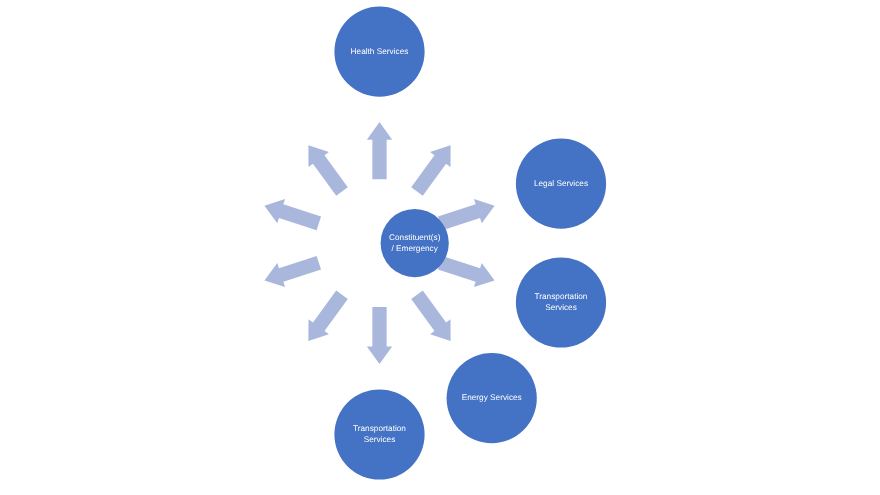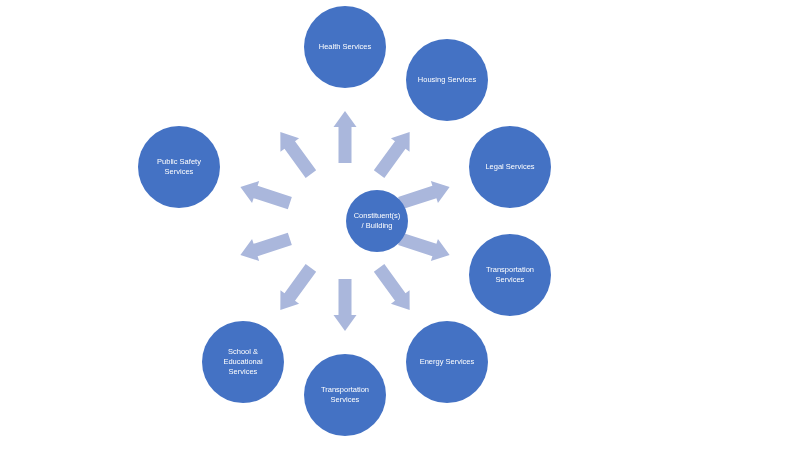--- a/index.html
+++ b/index.html
@@ -59,42 +59,33 @@
     <polygon points="338.5,163 338.5,127 333.5,127 345,111 356.5,127 351.5,127 351.5,163" transform="rotate(180,345,221)"></polygon>
     <polygon points="338.5,163 338.5,127 333.5,127 345,111 356.5,127 351.5,127 351.5,163" transform="rotate(216,345,221)"></polygon>
     <polygon points="338.5,163 338.5,127 333.5,127 345,111 356.5,127 351.5,127 351.5,163" transform="rotate(252,345,221)"></polygon>
     <polygon points="338.5,163 338.5,127 333.5,127 345,111 356.5,127 351.5,127 351.5,163" transform="rotate(288,345,221)"></polygon>
     <polygon points="338.5,163 338.5,127 333.5,127 345,111 356.5,127 351.5,127 351.5,163" transform="rotate(324,345,221)"></polygon>
   </svg>
 
   <div class="node n0">
     <span class="lbl">Health Services</span>
   </div>
-  <div class="node n1">
-    <span class="lbl">Housing Services</span>
-  </div>
   <div class="node n2">
     <span class="lbl">Legal Services</span>
   </div>
   <div class="node n3">
     <span class="lbl">Transportation Services</span>
   </div>
   <div class="node n4">
     <span class="lbl">Energy Services</span>
   </div>
   <div class="node n5">
     <span class="lbl">Transportation Services</span>
   </div>
-  <div class="node n6">
-    <span class="lbl">School &amp; Educational Services</span>
-  </div>
-  <div class="node n8">
-    <span class="lbl">Public Safety Services</span>
-  </div>
 
   <div class="node center-node">
     <span class="lbl">
       <span class="line">Constituent(s)</span>
-      <span class="line">/ Building</span>
+      <span class="line">/ Emergency</span>
     </span>
   </div>
 
 </div>
 
 </body></html>

